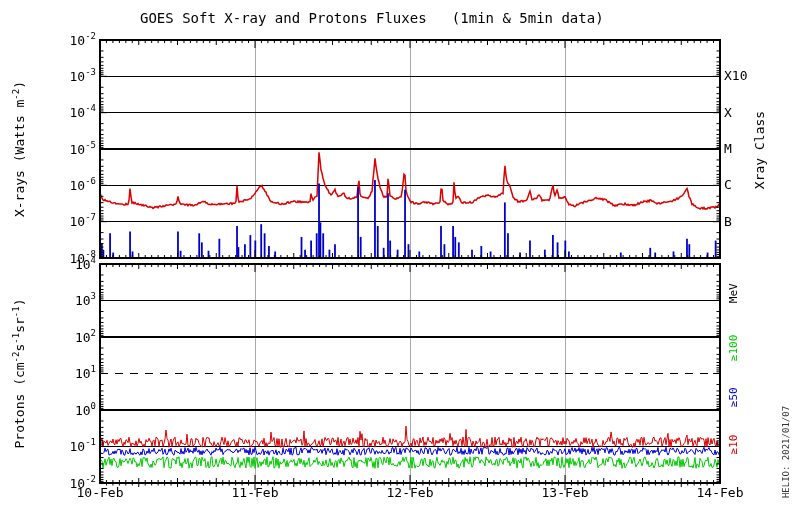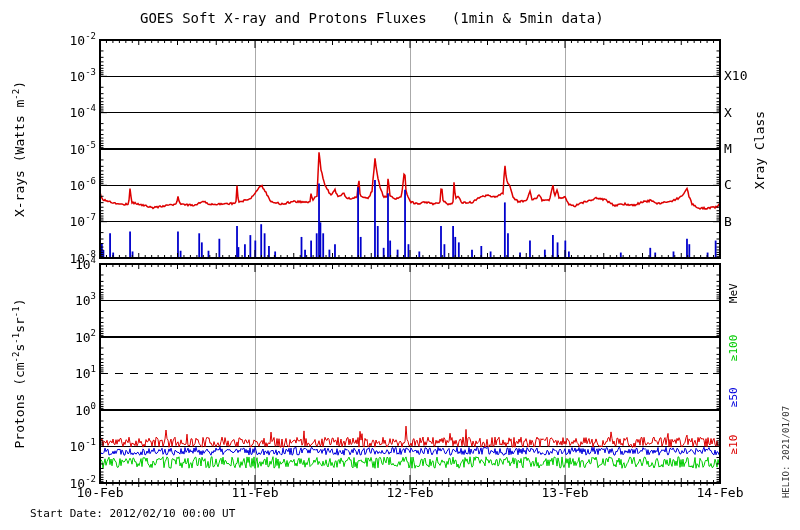--- a/index.html
+++ b/index.html
@@ -829,14 +829,13 @@
         <text x="96" y="414.5" text-anchor="end" font-size="13" fill="#000"><tspan>10</tspan><tspan dy="-6" font-size="9">0</tspan></text>
         <text x="96" y="451" text-anchor="end" font-size="13" fill="#000"><tspan>10</tspan><tspan dy="-6" font-size="9">-1</tspan></text>
         <text x="96" y="487.5" text-anchor="end" font-size="13" fill="#000"><tspan>10</tspan><tspan dy="-6" font-size="9">-2</tspan></text>
         <text x="737" y="293.2" transform="rotate(-90 737 293.2)" text-anchor="middle" font-size="11" fill="#000000">MeV</text>
         <text x="737" y="347.95" transform="rotate(-90 737 347.95)" text-anchor="middle" font-size="11" fill="#00cc00">≥100</text>
         <text x="737" y="397.225" transform="rotate(-90 737 397.225)" text-anchor="middle" font-size="11" fill="#0000dd">≥50</text>
         <text x="737" y="444.675" transform="rotate(-90 737 444.675)" text-anchor="middle" font-size="11" fill="#dd0000">≥10</text>
         <text x="24" y="373.5" transform="rotate(-90 24 373.5)" text-anchor="middle" font-size="13" fill="#000"><tspan font-size="13">Protons (cm</tspan><tspan dy="-5" font-size="9">-2</tspan><tspan dy="5" font-size="13">s</tspan><tspan dy="-5" font-size="9">-1</tspan><tspan dy="5" font-size="13">sr</tspan><tspan dy="-5" font-size="9">-1</tspan><tspan dy="5" font-size="13">)</tspan></text>
       </g>
     </svg>
-  <div class="start-date">Start Date: 2012/02/10 00:00 UT</div>
 </div>
 
 </body></html>

